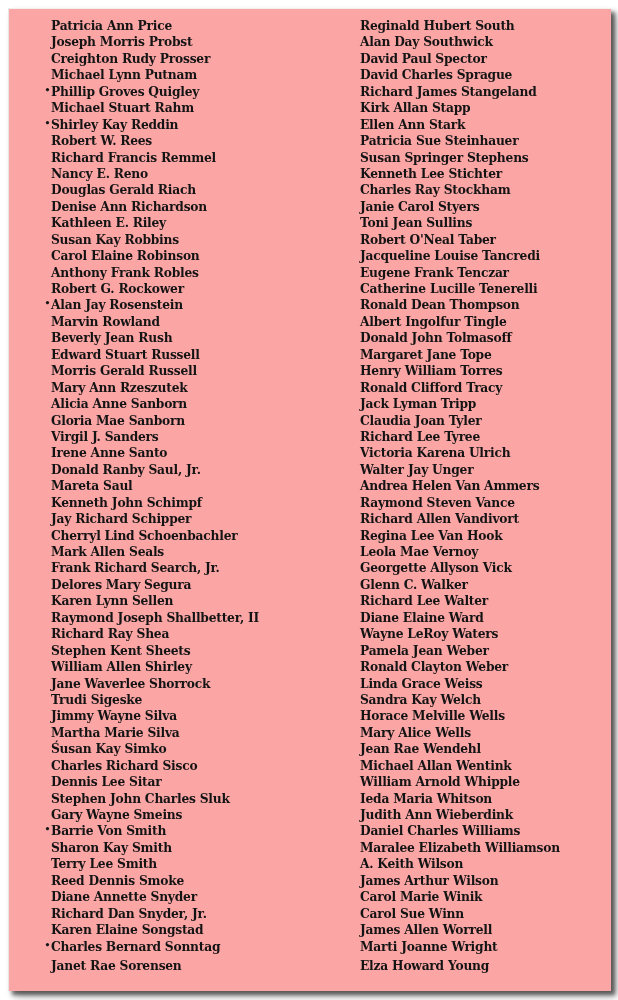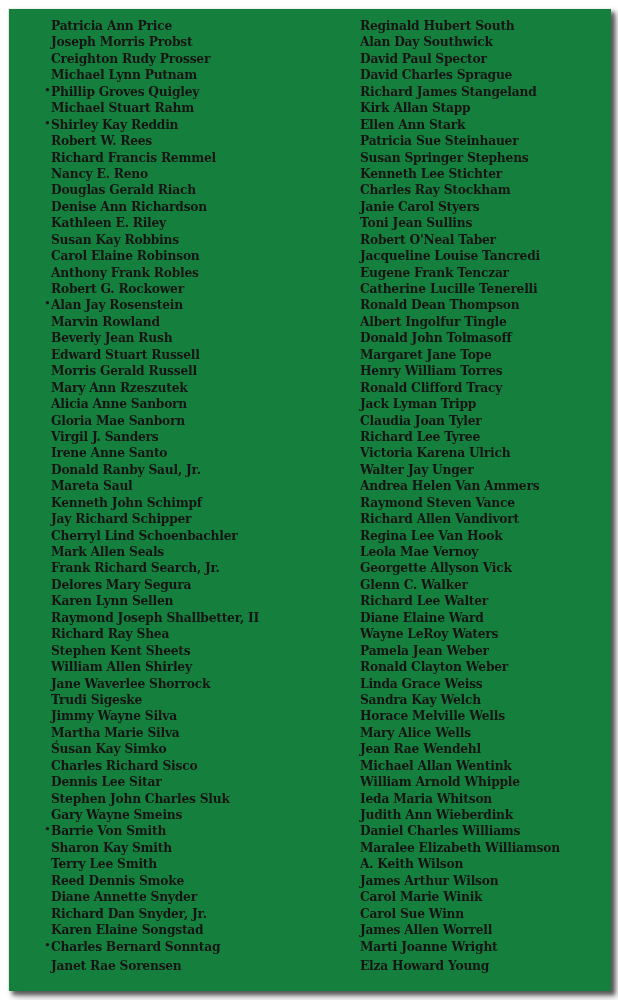--- a/index.html
+++ b/index.html
@@ -6,21 +6,21 @@
   body {
     width: 618px; height: 1000px;
     background: #ffffff;
     position: relative;
     overflow: hidden;
   }
   .page {
     position: absolute;
     left: 8px; top: 8px;
     width: 602px; height: 982px;
-    background: #15803d;
+    background: #fca5a5;
     border-top: 1px solid #f0f0f0;
     border-left: 1px solid #e6e6e6;
     box-shadow: 4px 4px 4px rgba(0,0,0,0.55), 6px 6px 8px rgba(0,0,0,0.25);
   }
   .col {
     position: absolute;
     top: 9px;
     font-family: "DejaVu Serif", "Liberation Serif", serif;
     font-size: 13.2px;
     font-weight: bold;

